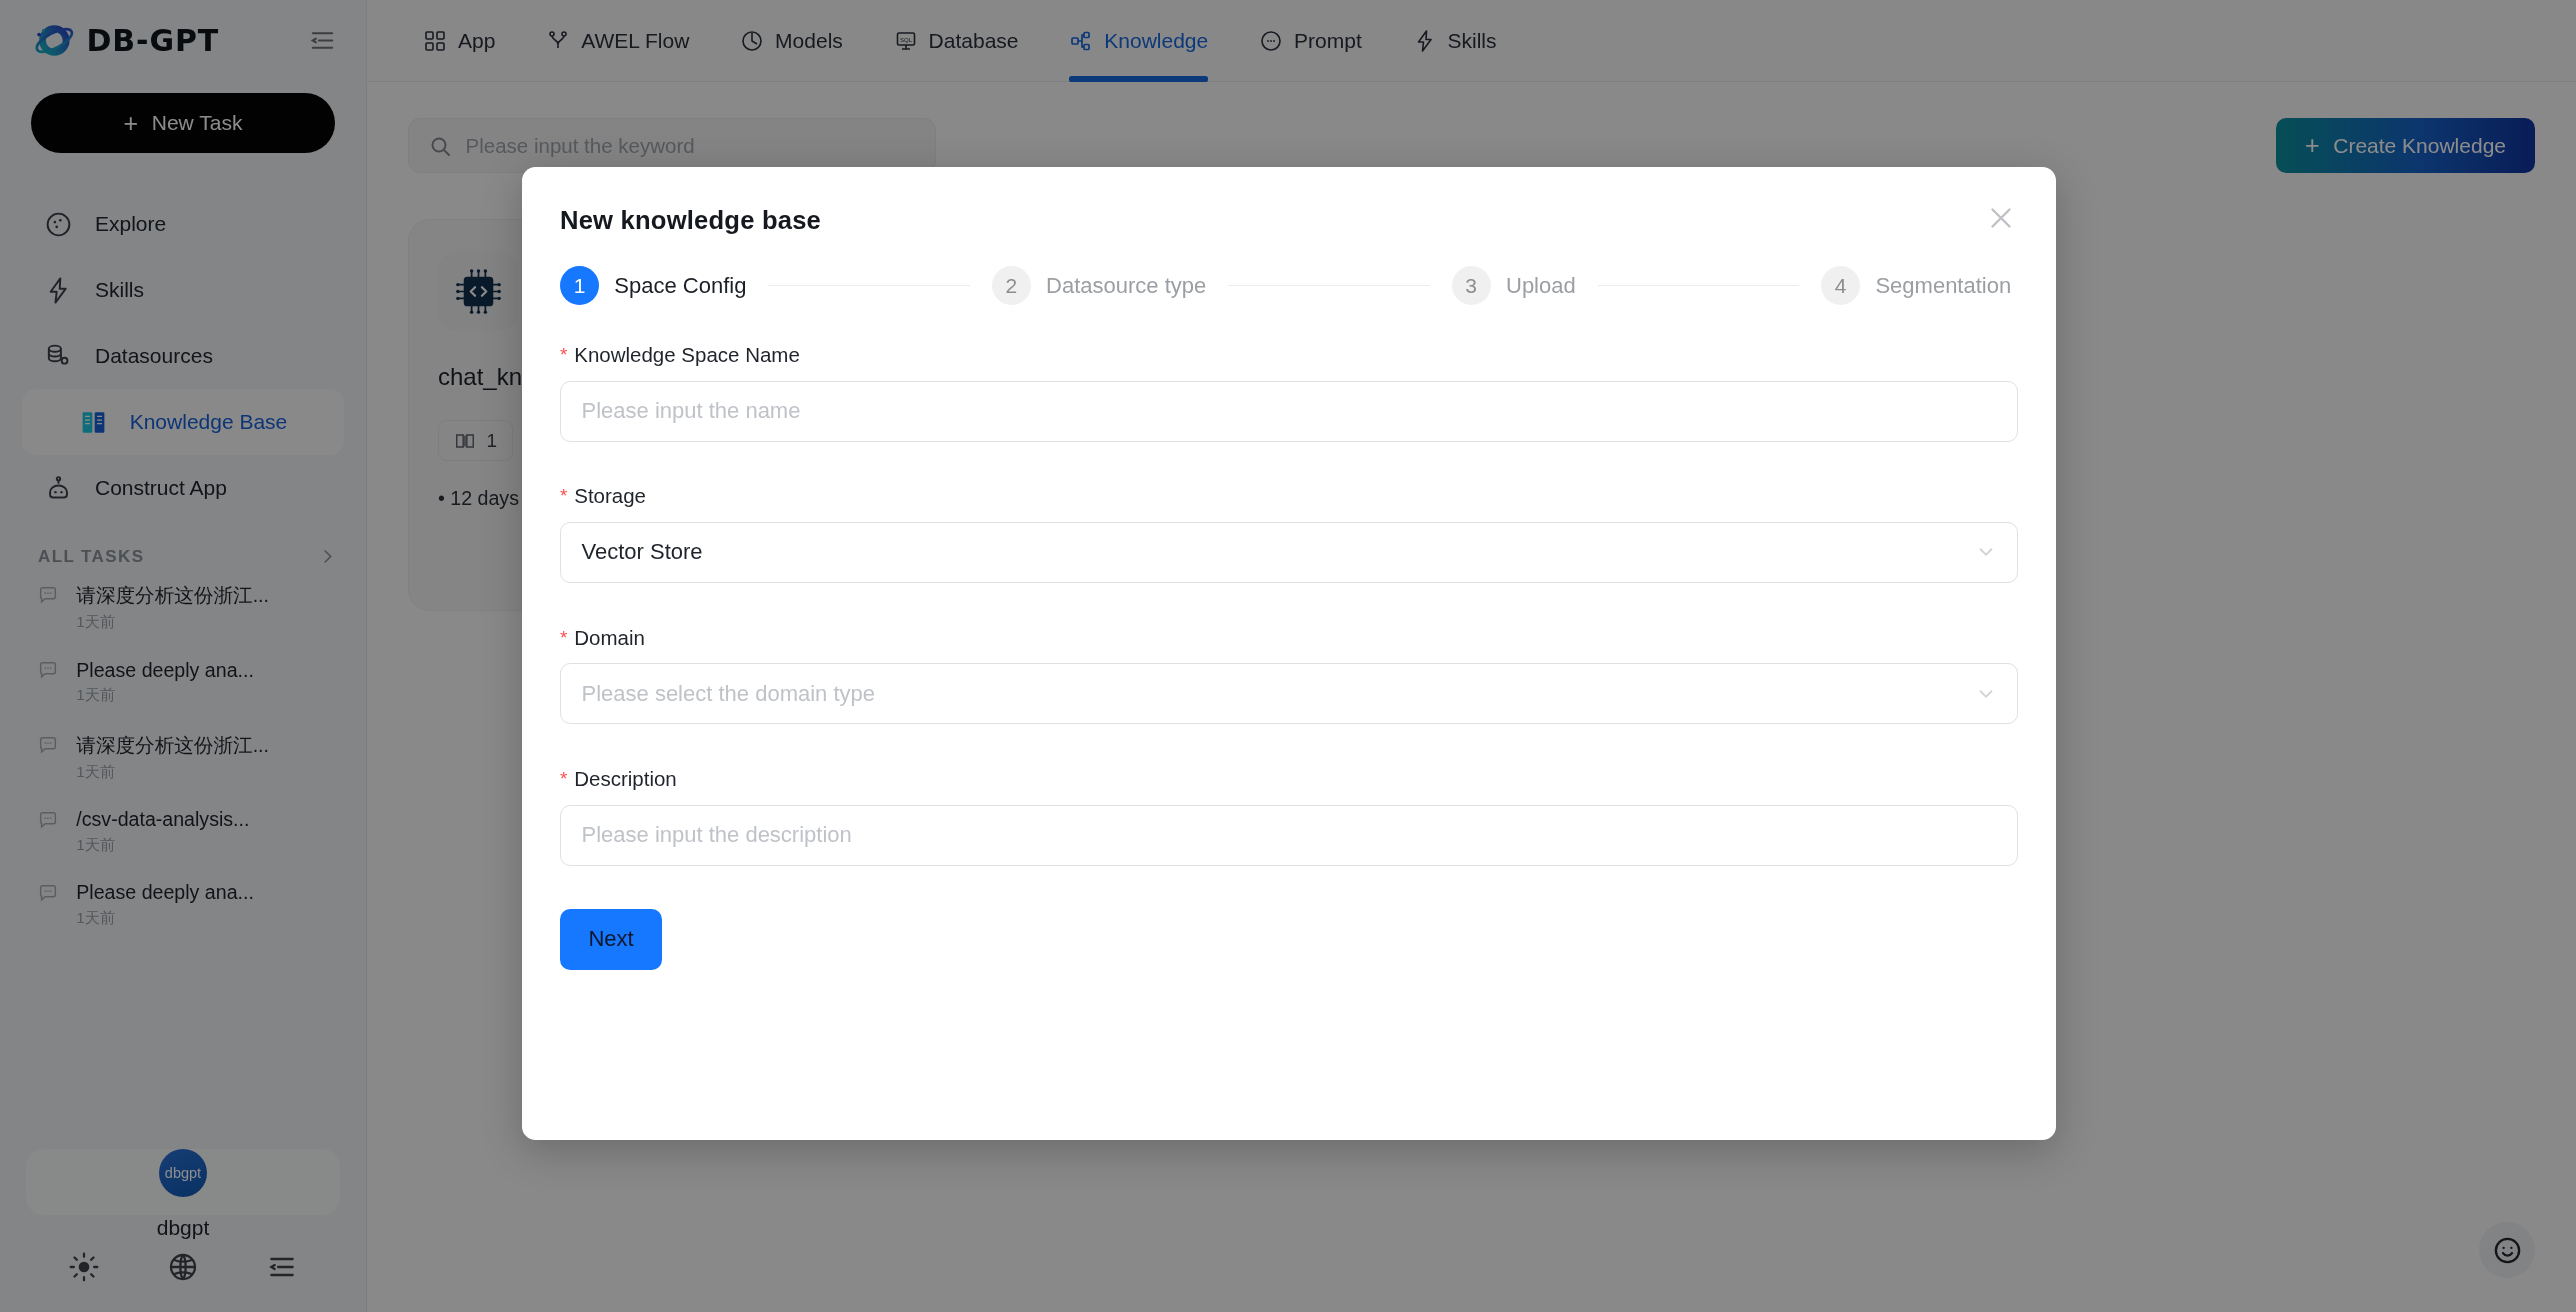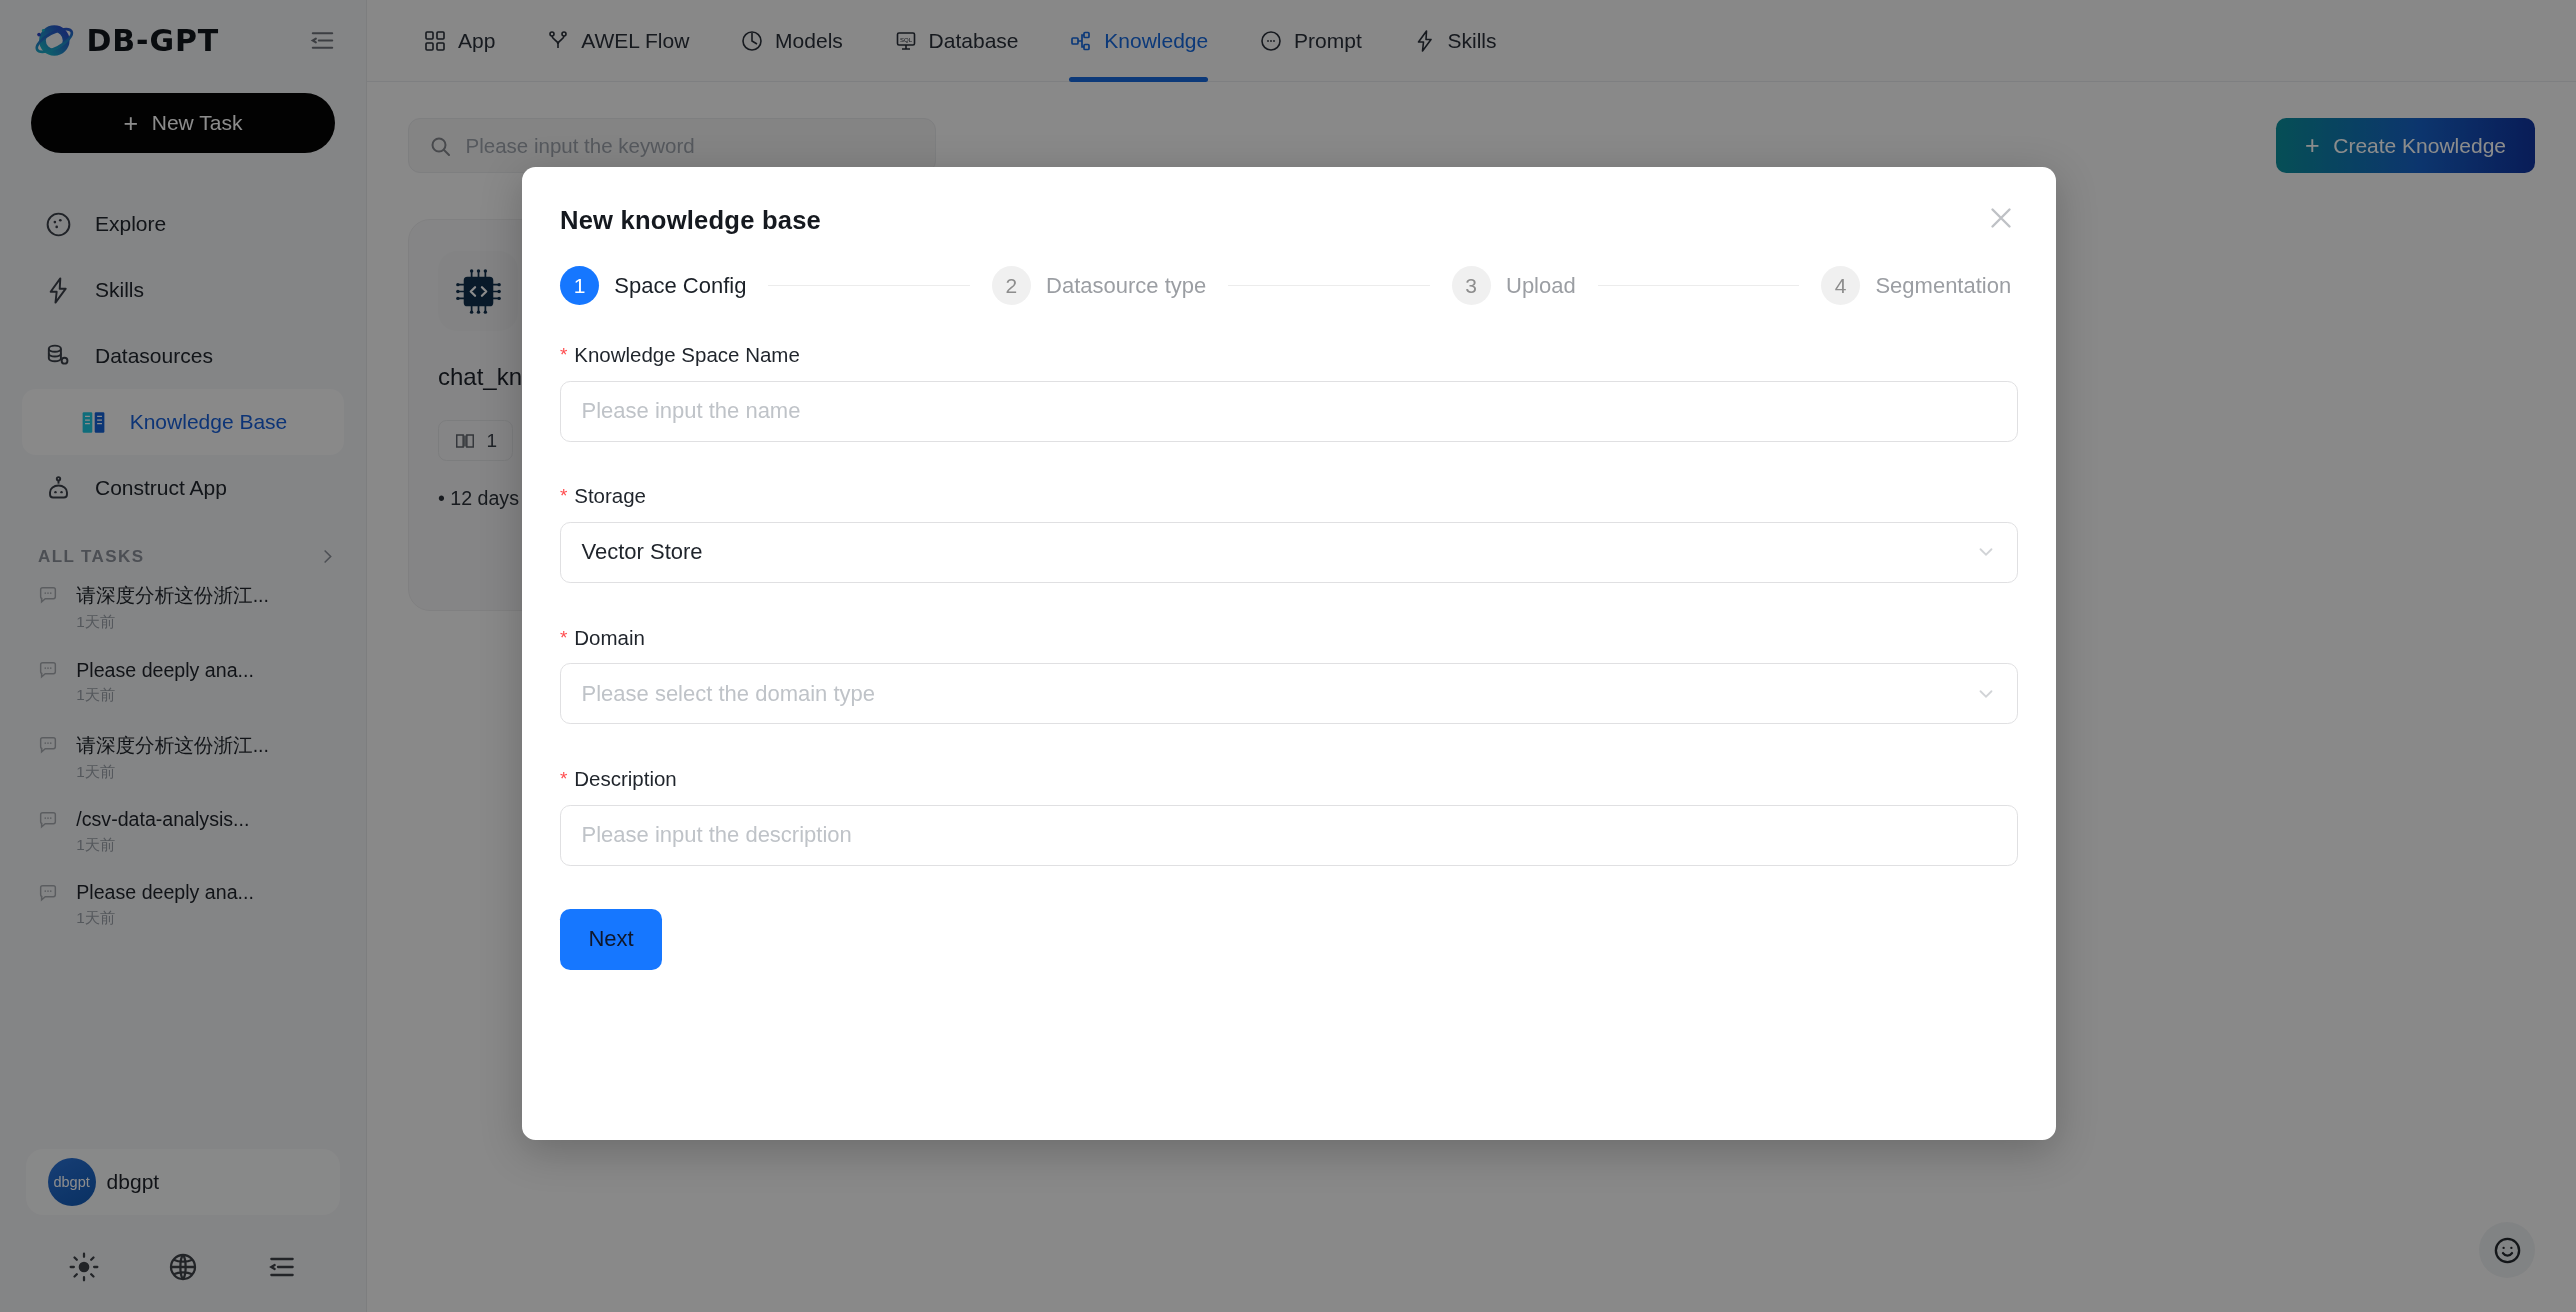--- a/index.html
+++ b/index.html
@@ -121,23 +121,24 @@
     margin-top: 3.4px;
   }
 
   .profile-card {
     margin: 5.1px 25.6px 15.3px 25.6px;
     height: 66px;
     border-radius: 17px;
     background: rgba(255,255,255,.5);
     display: flex;
     align-items: center;
-    gap: 11px;
+    gap: 19px;
     padding: 0 22px;
     cursor: pointer;
+    flex-direction: column;
   }
   .avatar {
     width: 48px; height: 48px; border-radius: 50%;
     background: linear-gradient(150deg,#2b72d6,#1159b3);
     color:#fff; font-size: 14.5px;
     display:flex; align-items:center; justify-content:center;
     flex: 0 0 48px;
   }
   .profile-name { font-size: 21px; color: #1f242b; }
 
@@ -151,20 +152,21 @@
   .tool-ico { width: 32px; height: 32px; cursor: pointer; opacity: .85; display:block; }
 
   
   #main { flex: 1 1 auto; display: flex; flex-direction: column; min-width: 0; }
 
   .topbar {
     height: 82px;
     background: #f7f7f8;
     border-bottom: 0.9px solid #e6e8eb;
     display: flex;
+    align-items: center;
     padding: 0 34px;
     gap: 6.8px;
   }
   .tab {
     display: flex;
     align-items: center;
     gap: 11px;
     height: 82px;
     padding: 0 22px;
     font-size: 21px;

